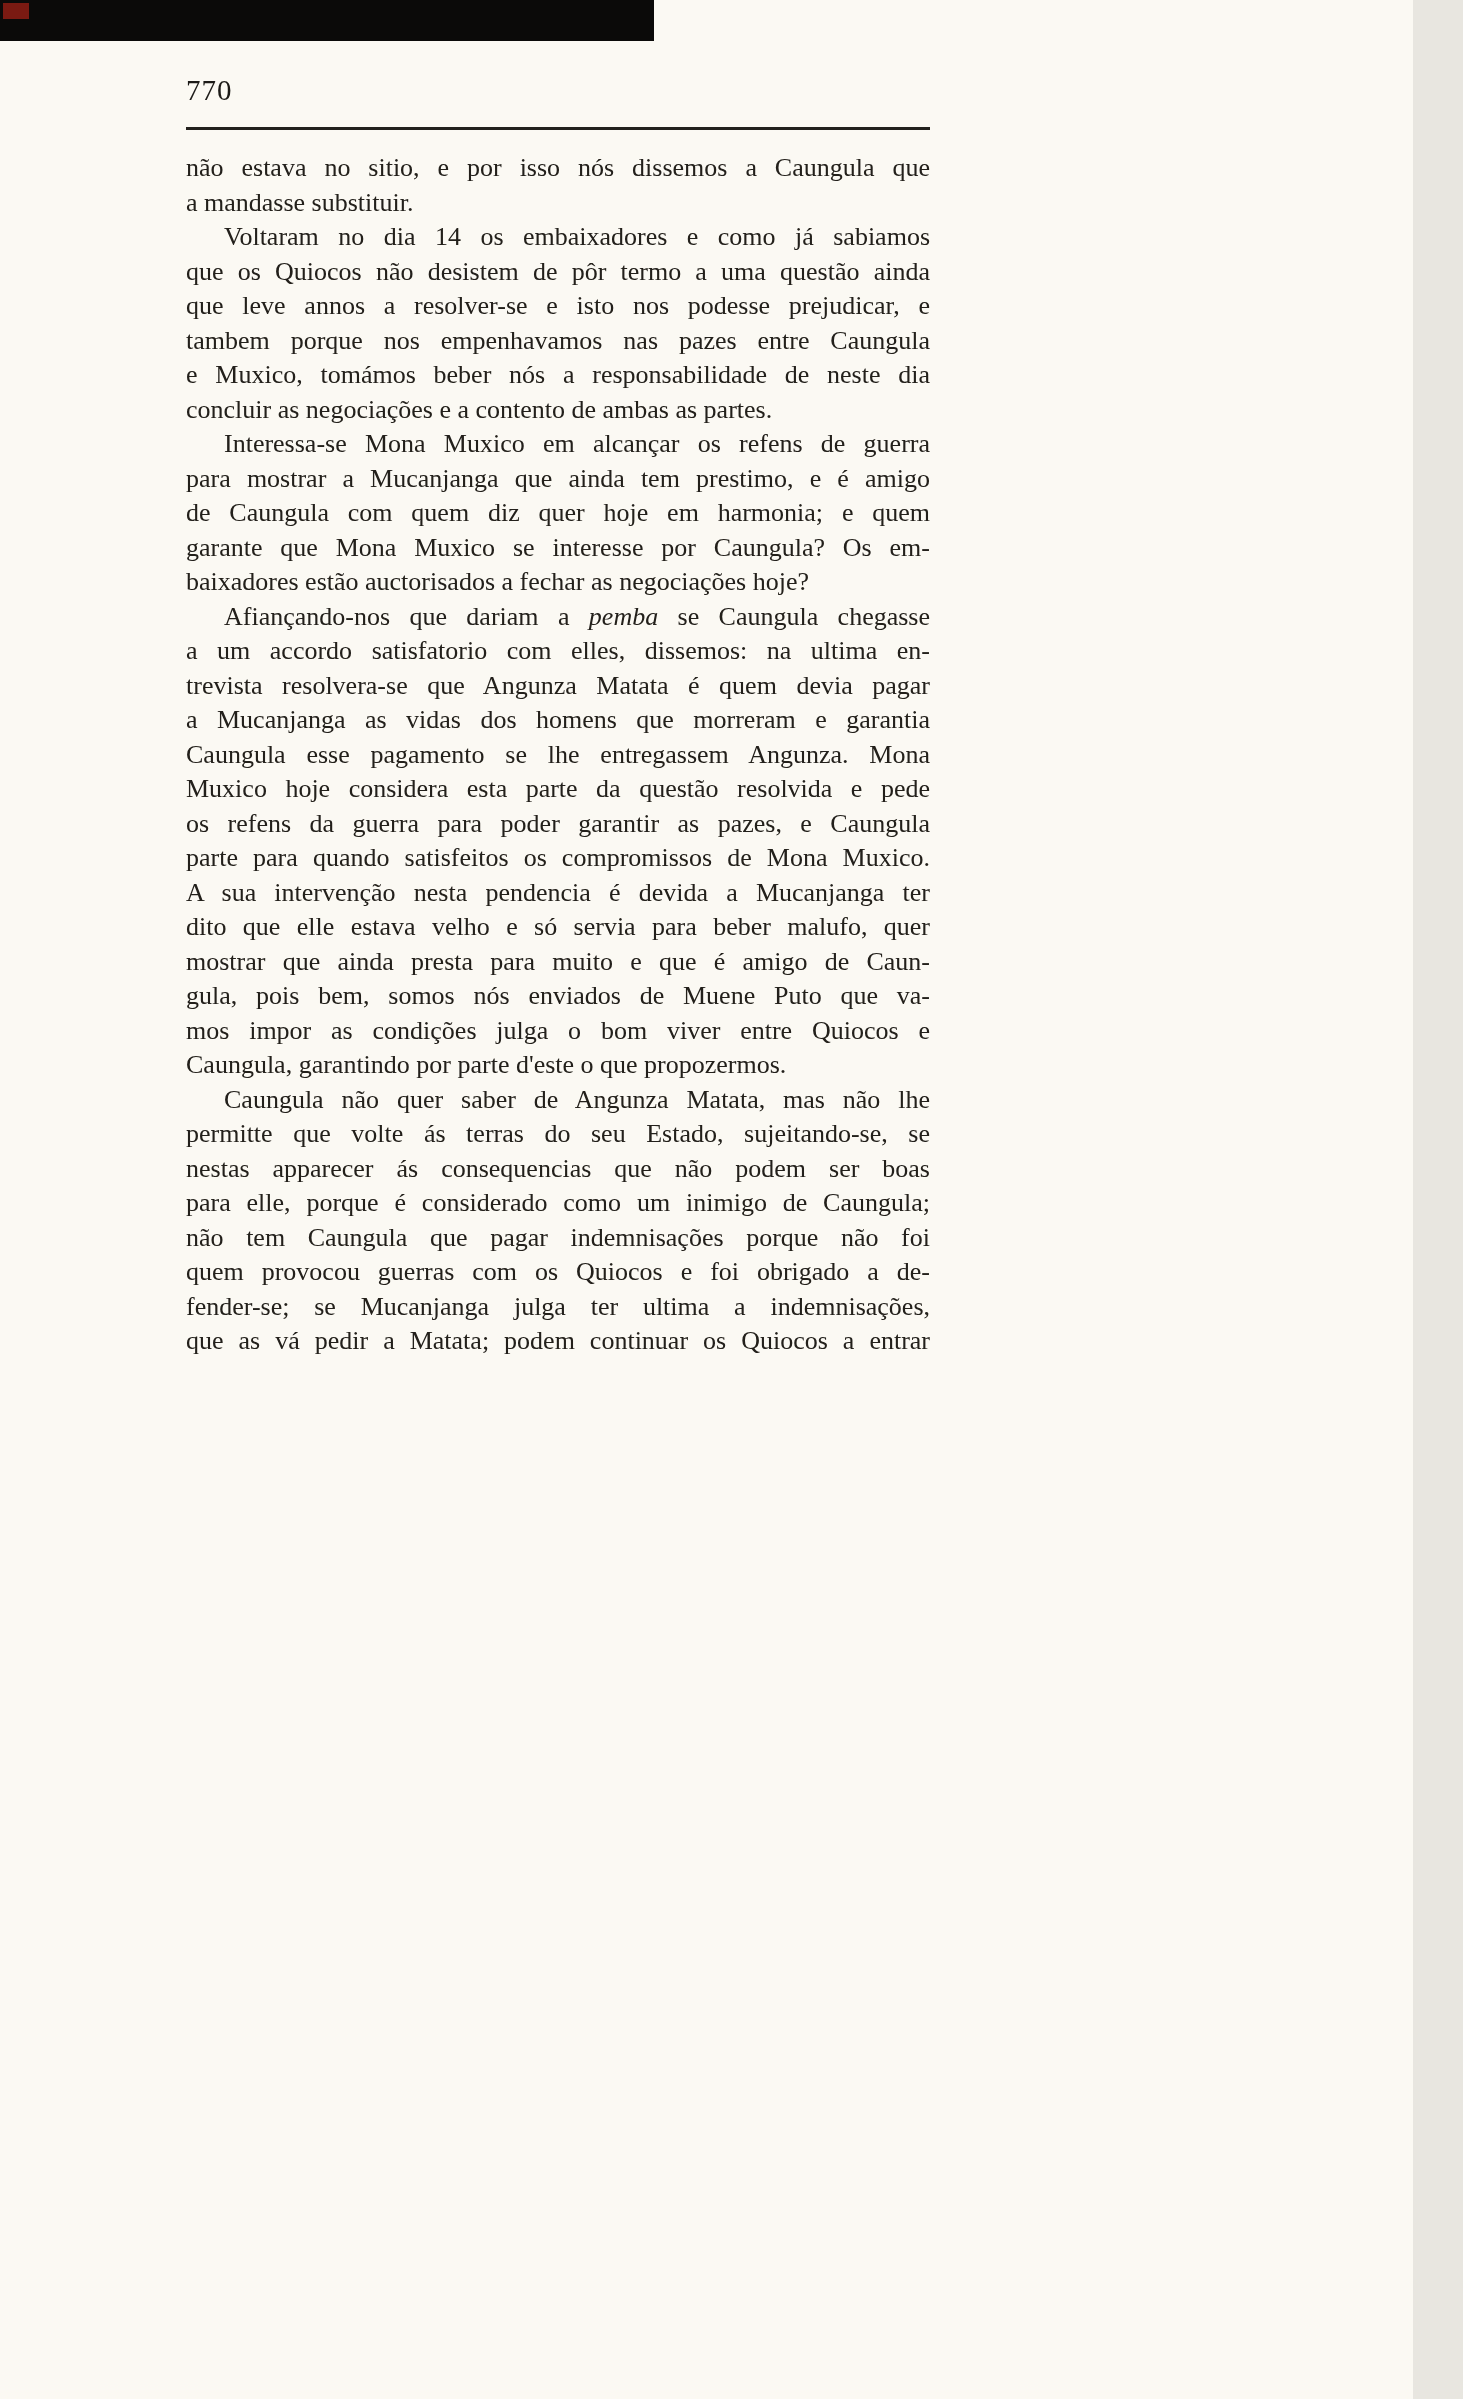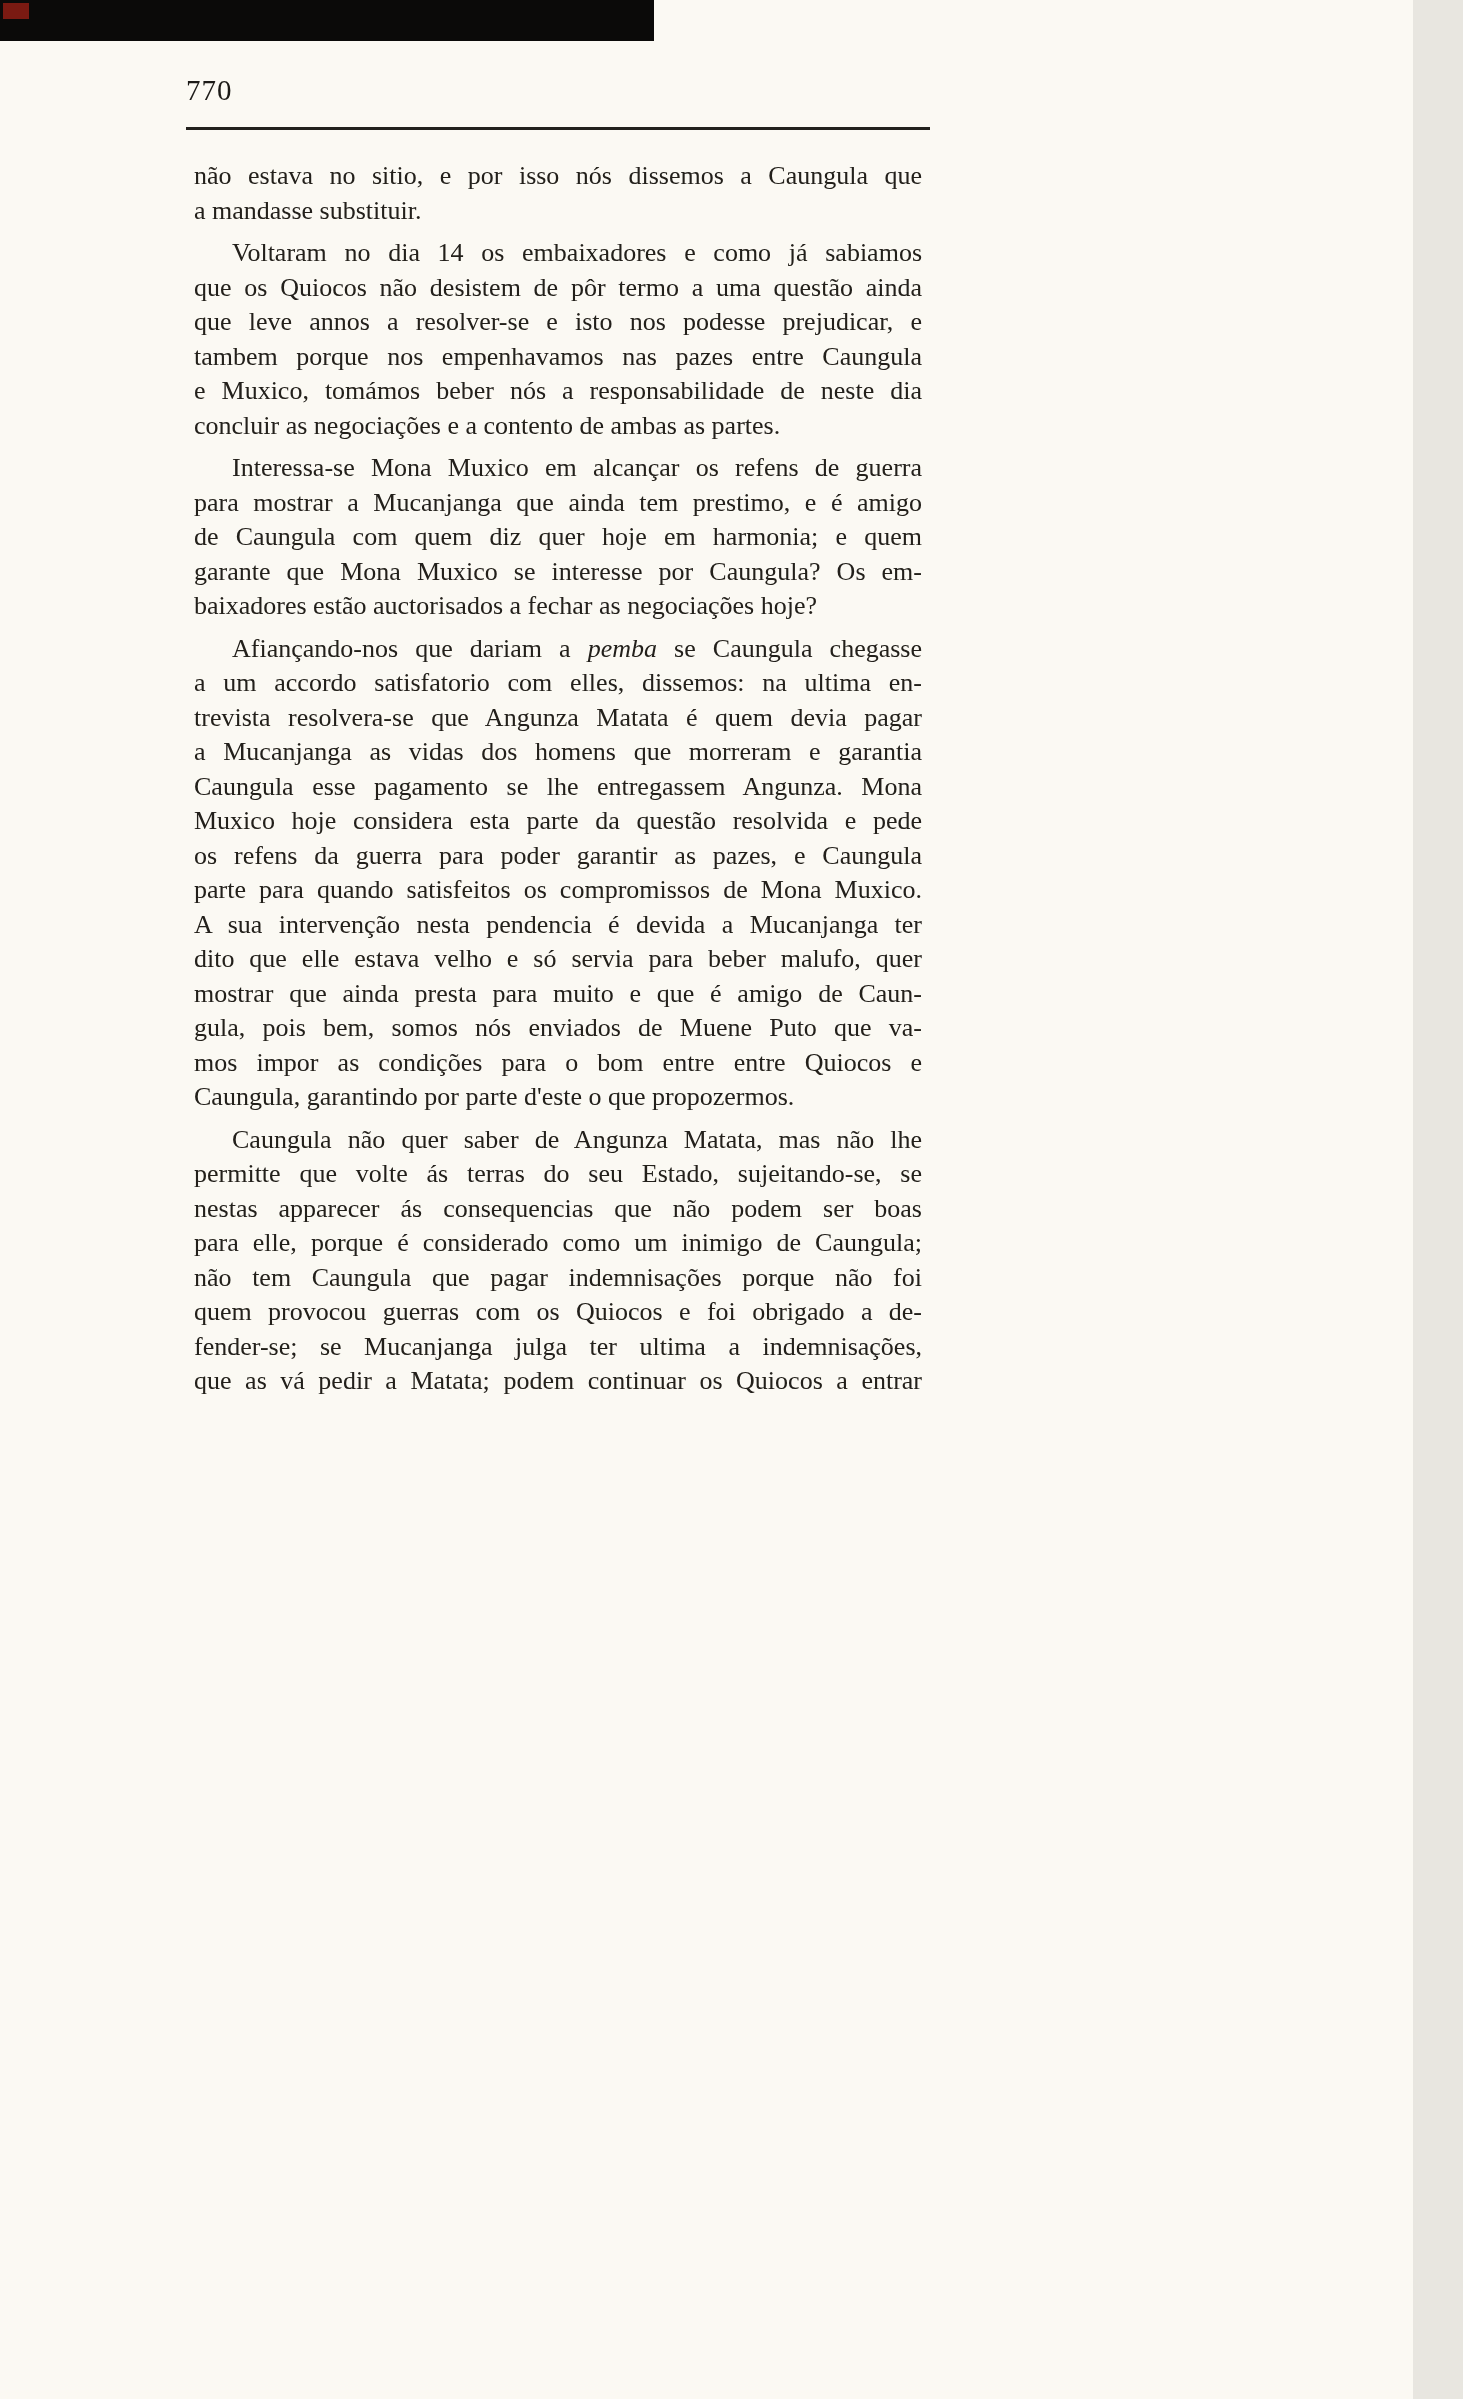--- a/index.html
+++ b/index.html
@@ -53,21 +53,21 @@
     background: #23211d;
   }
   .text-body {
     position: absolute;
     left: 186px; top: 151px;
     width: 744px;
     font-size: 26px;
     line-height: 34.5px;
     color: #23201b;
   }
-  .paragraph { margin: 8px; padding: 0; }
+  .paragraph { margin: 0; padding: 0; }
   .line {
     text-align: justify;
     text-align-last: justify;
   }
   .line.last {
     text-align-last: left;
   }
   .paragraph.indented .line.first {
     text-indent: 38px;
   }
@@ -114,21 +114,21 @@
         <div class="line">trevista resolvera-se que Angunza Matata é quem devia pagar</div>
         <div class="line">a Mucanjanga as vidas dos homens que morreram e garantia</div>
         <div class="line">Caungula esse pagamento se lhe entregassem Angunza. Mona</div>
         <div class="line">Muxico hoje considera esta parte da questão resolvida e pede</div>
         <div class="line">os refens da guerra para poder garantir as pazes, e Caungula</div>
         <div class="line">parte para quando satisfeitos os compromissos de Mona Muxico.</div>
         <div class="line">A sua intervenção nesta pendencia é devida a Mucanjanga ter</div>
         <div class="line">dito que elle estava velho e só servia para beber malufo, quer</div>
         <div class="line">mostrar que ainda presta para muito e que é amigo de Caun-</div>
         <div class="line">gula, pois bem, somos nós enviados de Muene Puto que va-</div>
-        <div class="line">mos impor as condições para o bom entre entre Quiocos e</div>
+        <div class="line">mos impor as condições julga o bom viver entre Quiocos e</div>
         <div class="line last">Caungula, garantindo por parte d'este o que propozermos.</div>
       </div>
       <div class="paragraph indented">
         <div class="line first">Caungula não quer saber de Angunza Matata, mas não lhe</div>
         <div class="line">permitte que volte ás terras do seu Estado, sujeitando-se, se</div>
         <div class="line">nestas apparecer ás consequencias que não podem ser boas</div>
         <div class="line">para elle, porque é considerado como um inimigo de Caungula;</div>
         <div class="line">não tem Caungula que pagar indemnisações porque não foi</div>
         <div class="line">quem provocou guerras com os Quiocos e foi obrigado a de-</div>
         <div class="line">fender-se; se Mucanjanga julga ter ultima a indemnisações,</div>

